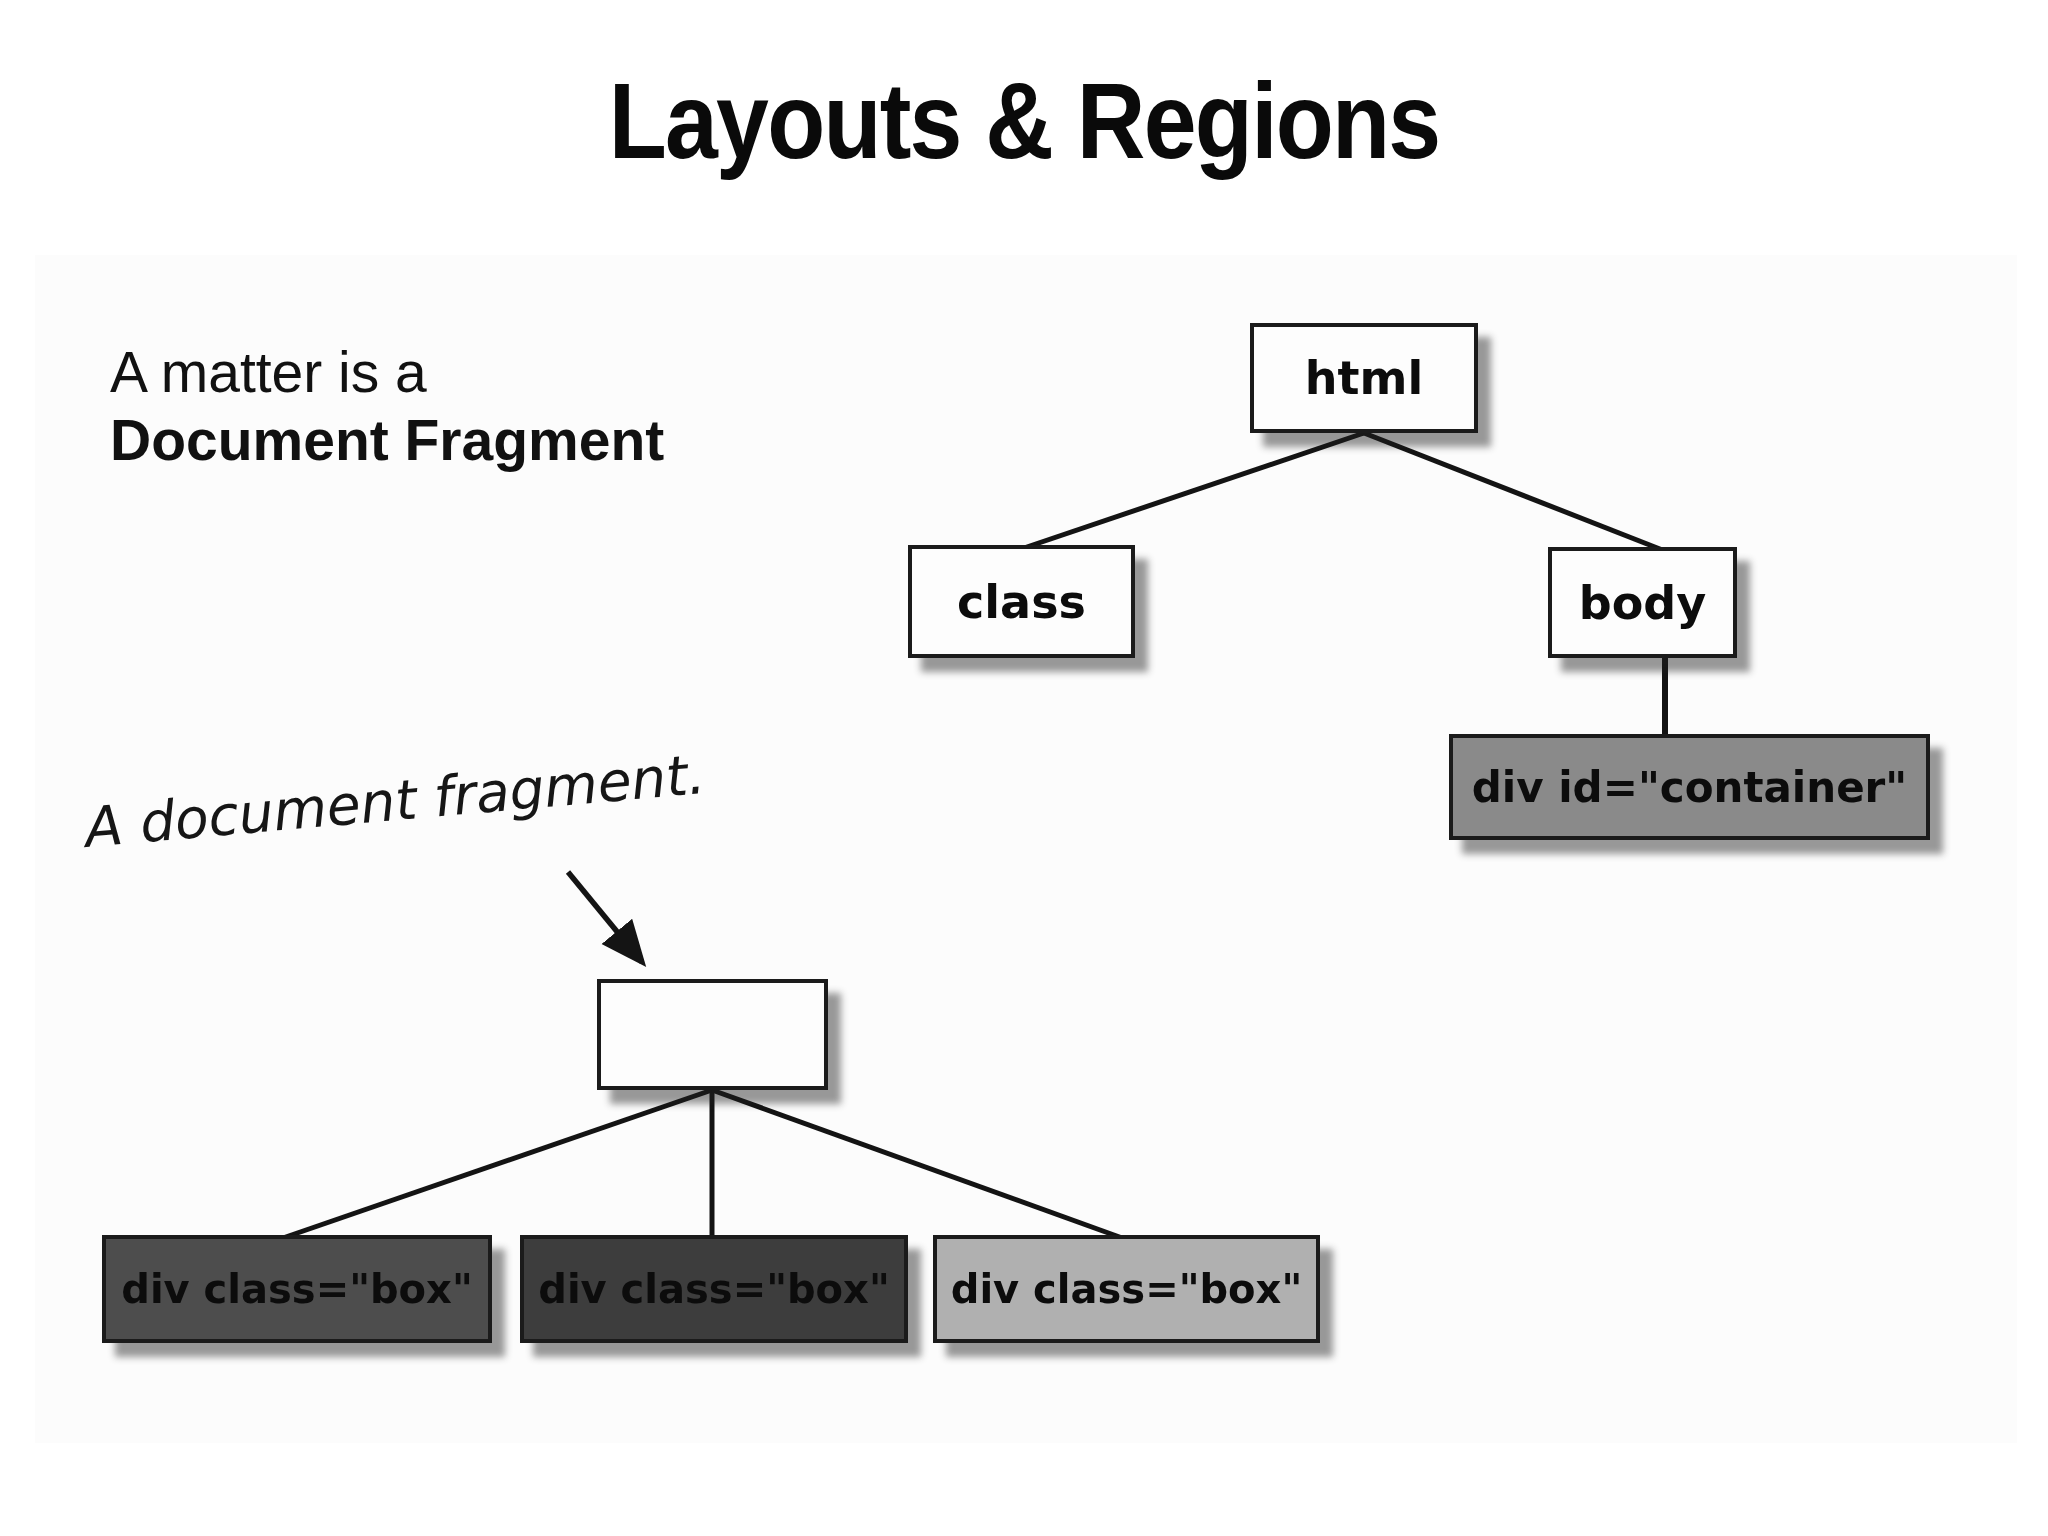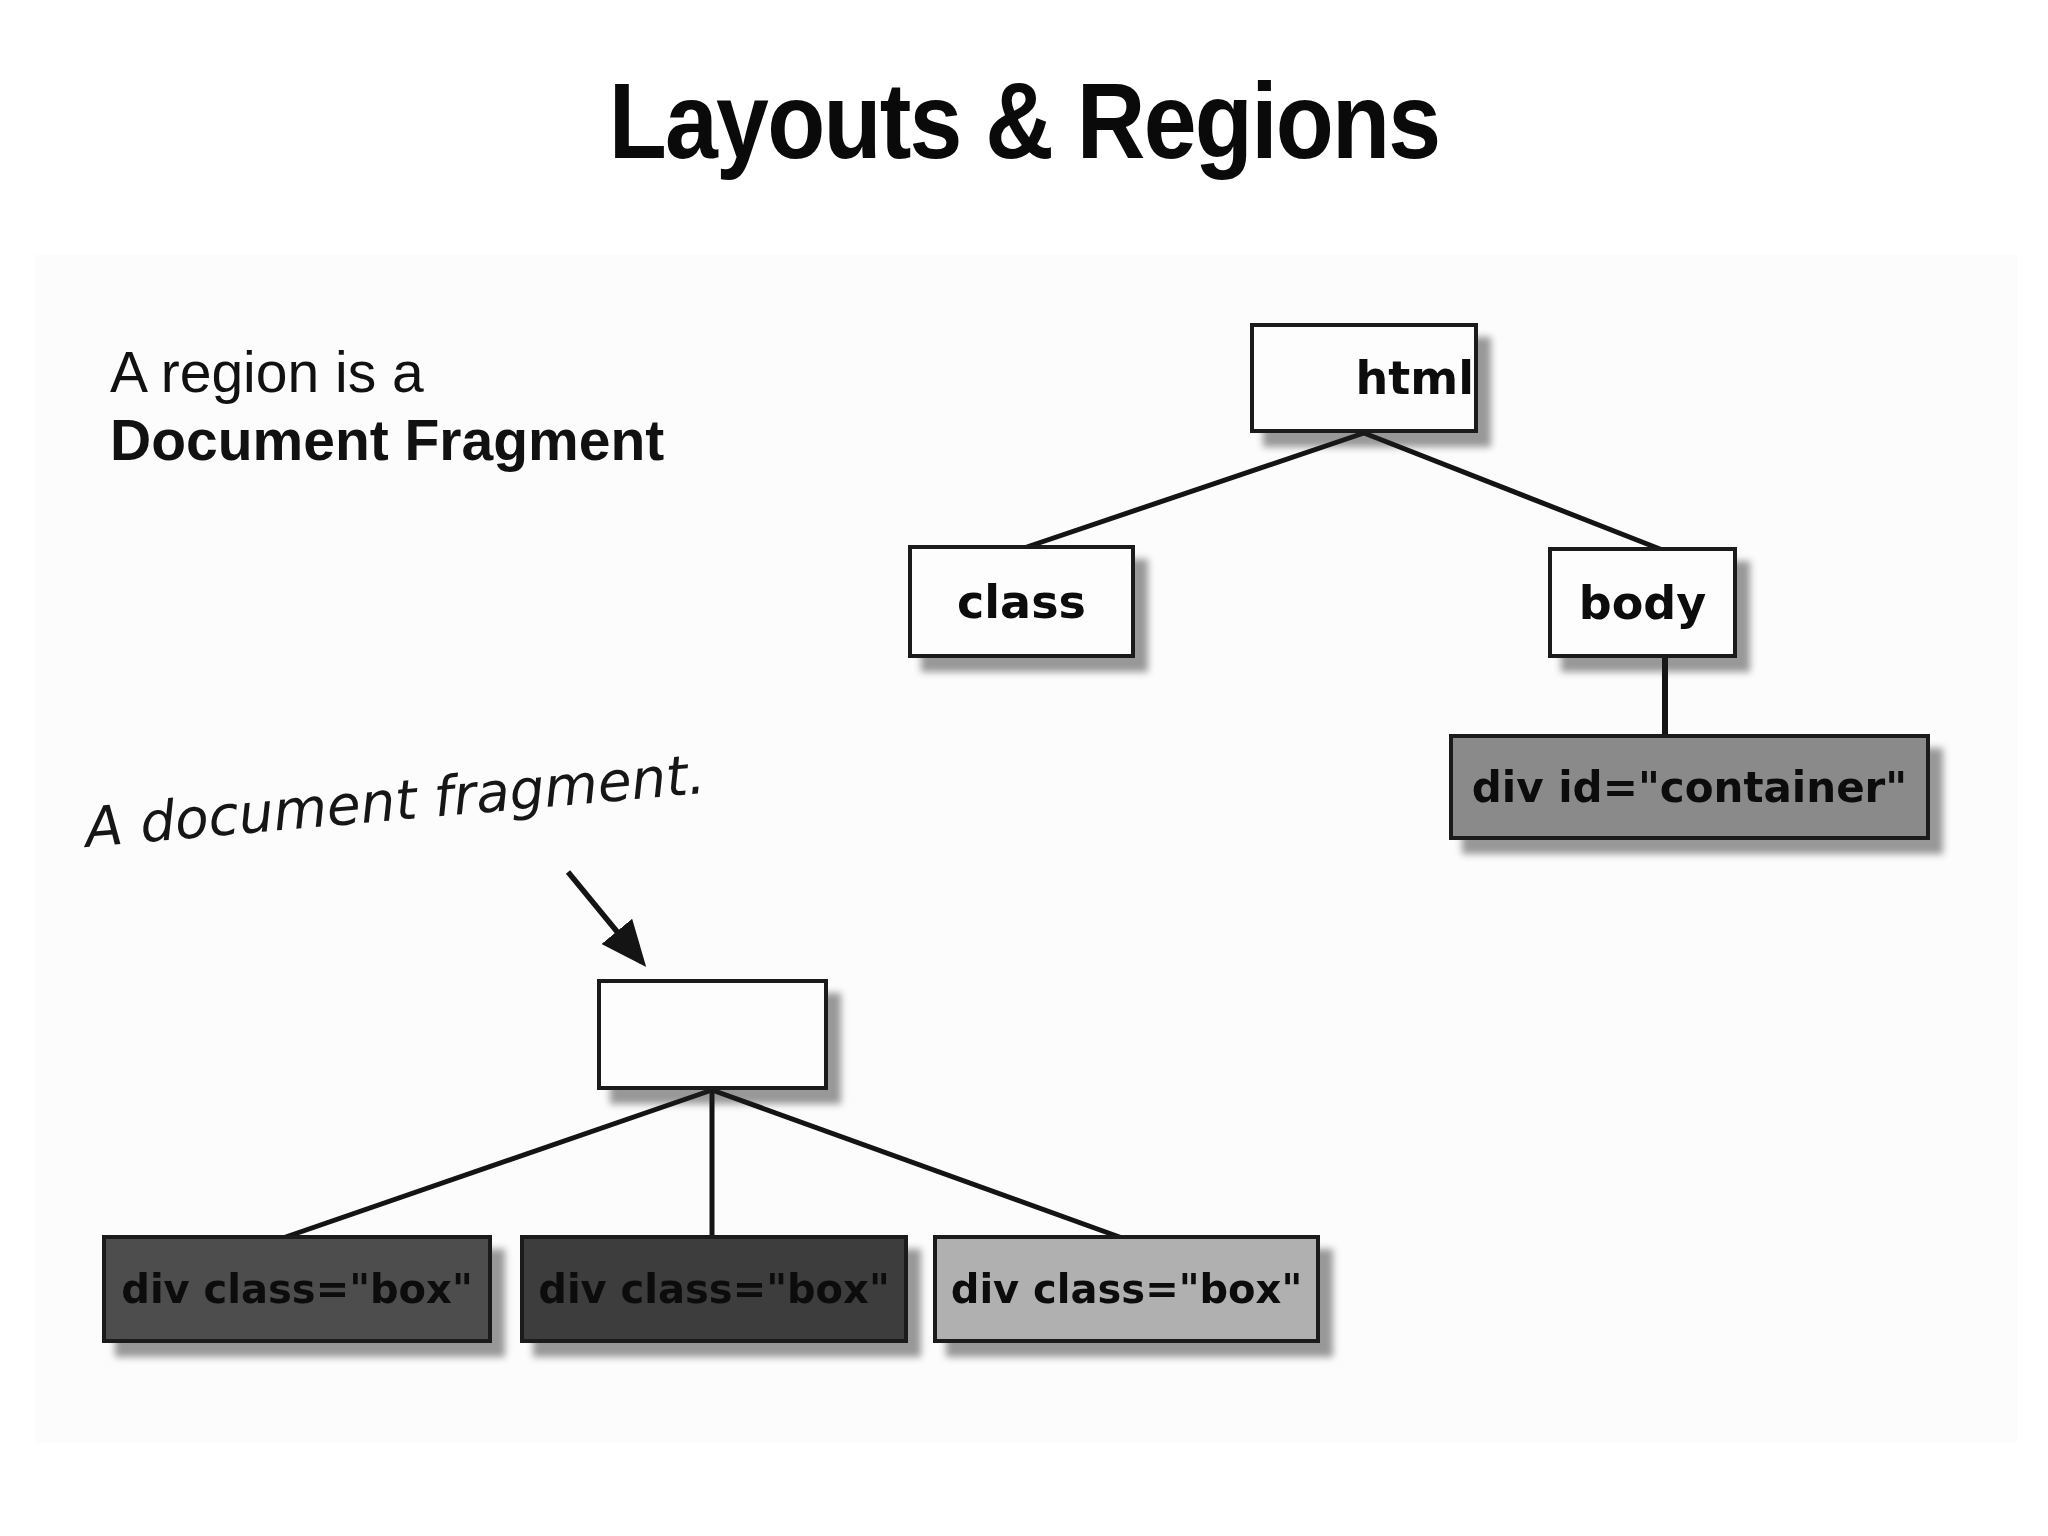--- a/index.html
+++ b/index.html
@@ -45,40 +45,40 @@
 
   
   .node{
     position:absolute;box-sizing:border-box;
     border:4px solid #1b1b1b;
     display:flex;align-items:center;justify-content:center;
     box-shadow:13px 14px 7px rgba(30,30,30,0.45);
     font-family:"DejaVu Sans", sans-serif;
     font-weight:600;color:#0c0c0c;
   }
-  .node-html     {left:1250px;top:323px;width:228px;height:110px;font-size:46px;justify-content:flex-end;}
+  .node-html     {left:1250px;top:323px;width:228px;height:110px;font-size:46px;}
   .node-head     {left:908px; top:545px;width:227px;height:113px;font-size:46px;}
   .node-body     {left:1548px;top:547px;width:189px;height:111px;font-size:46px;}
   .node-container{left:1449px;top:734px;width:481px;height:106px;font-size:42px;}
   .node-fragroot {left:597px; top:979px;width:231px;height:111px;}
   .node-box1     {left:102px; top:1235px;width:390px;height:108px;font-size:40px;}
   .node-box2     {left:520px; top:1235px;width:388px;height:108px;font-size:40px;}
   .node-box3     {left:933px; top:1235px;width:387px;height:108px;font-size:40px;}
 </style>
 </head>
 <body>
 
 <div class="abs figure-bg" style="background-color: rgb(252, 252, 252);"></div>
 
 <div class="abs title">
   <span class="squeeze">Layouts &amp; Regions</span>
 </div>
 
 <div class="abs note">
-  <div>A region is a</div>
+  <div>A matter is a</div>
   <div class="b">Document Fragment</div>
 </div>
 
 <div class="abs annotation">A document fragment.</div>
 
 <svg class="abs wires" viewBox="0 0 2048 1536" xmlns="http://www.w3.org/2000/svg">
   <defs>
     <marker id="arrowhead" markerWidth="9" markerHeight="8" refX="7.2" refY="4" orient="auto">
       <polygon points="0 0.4, 8.4 4, 0 7.6" fill="#141414"></polygon>
     </marker>

